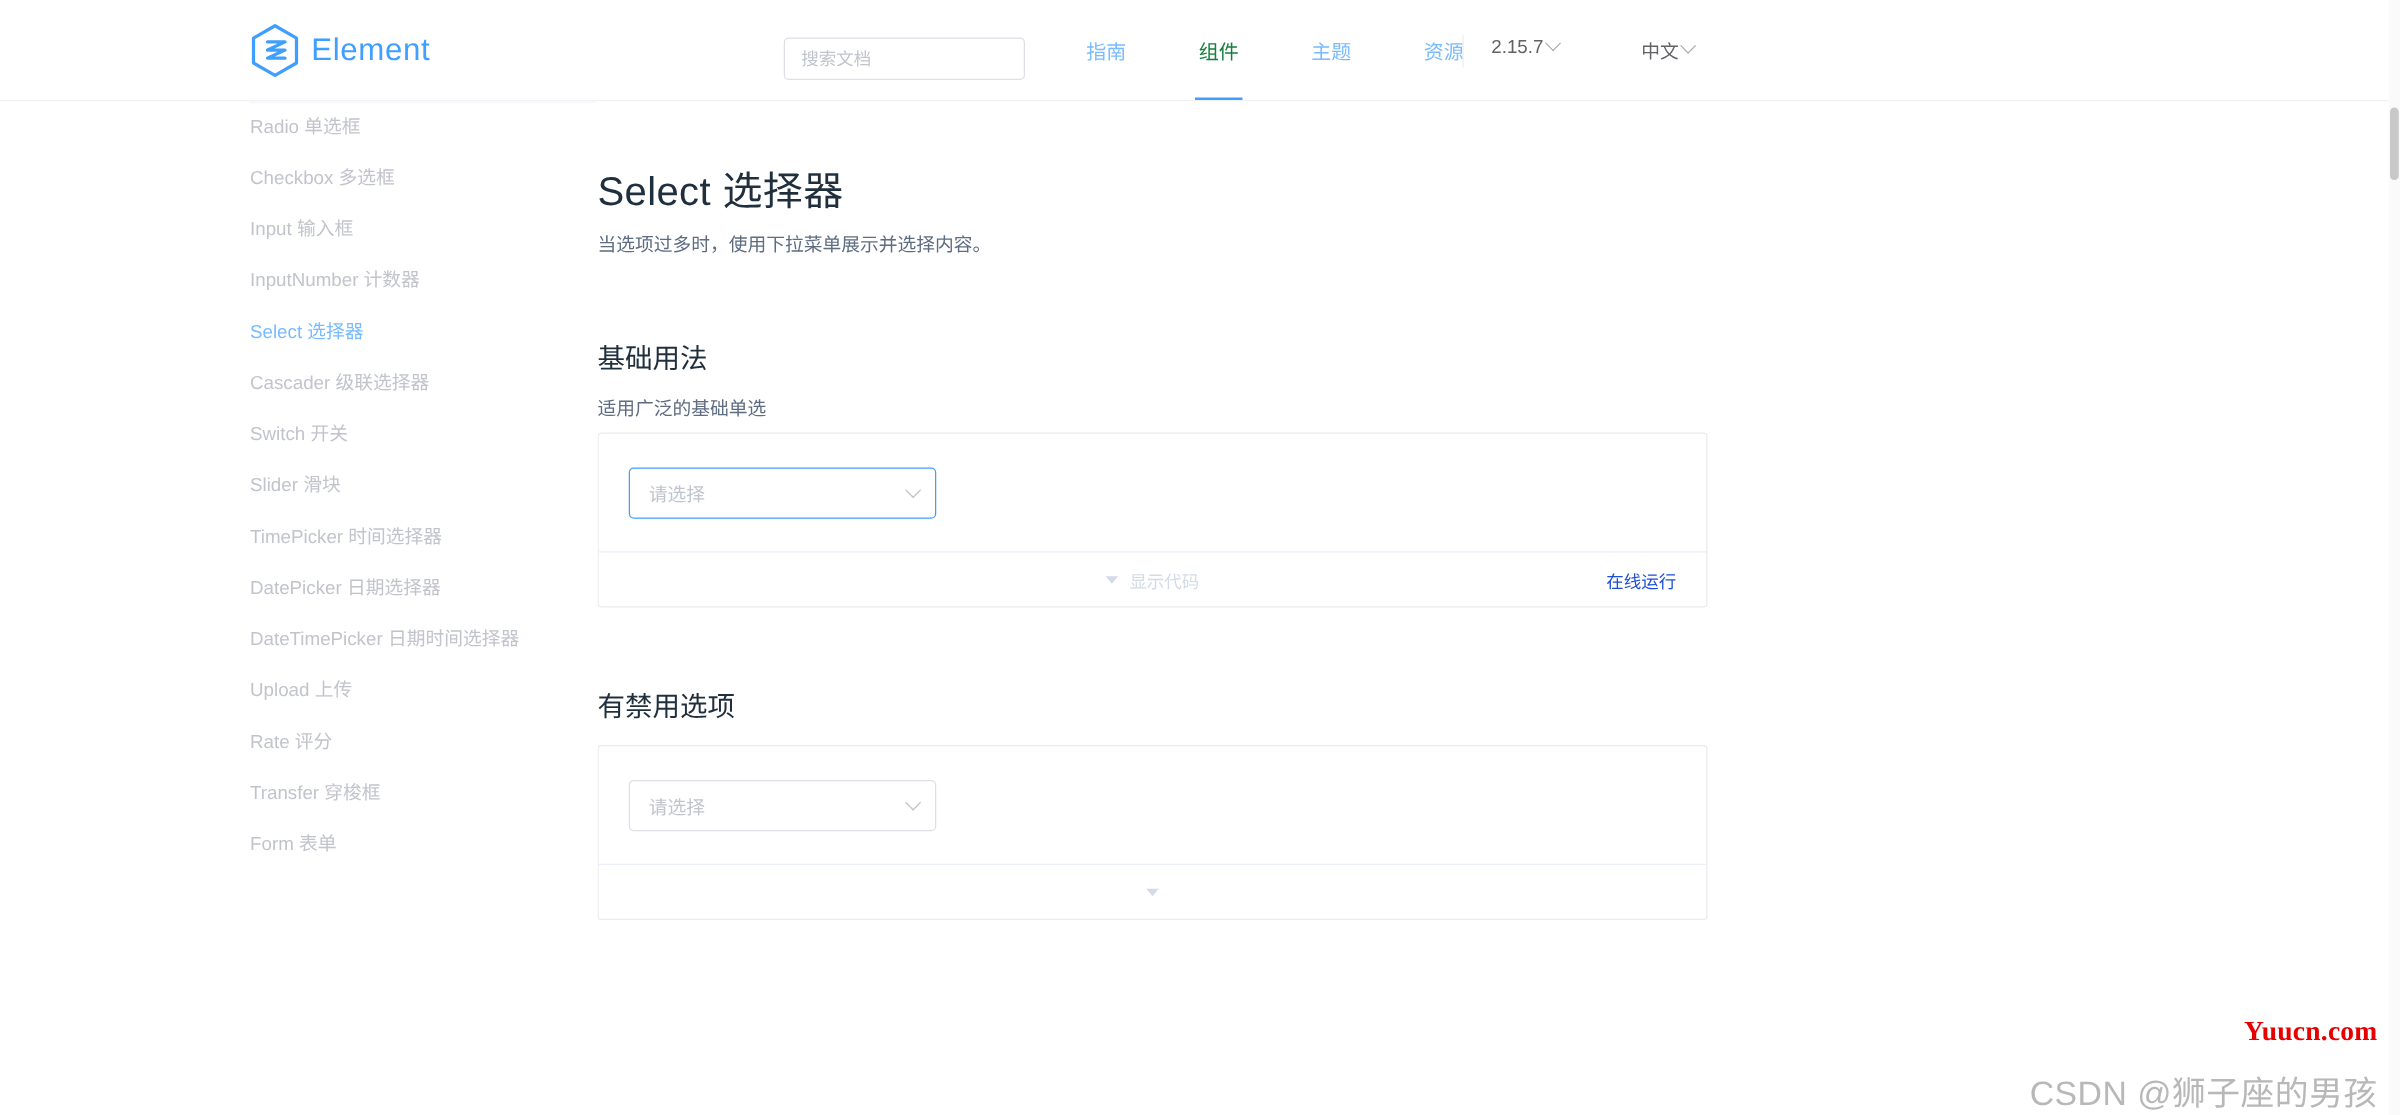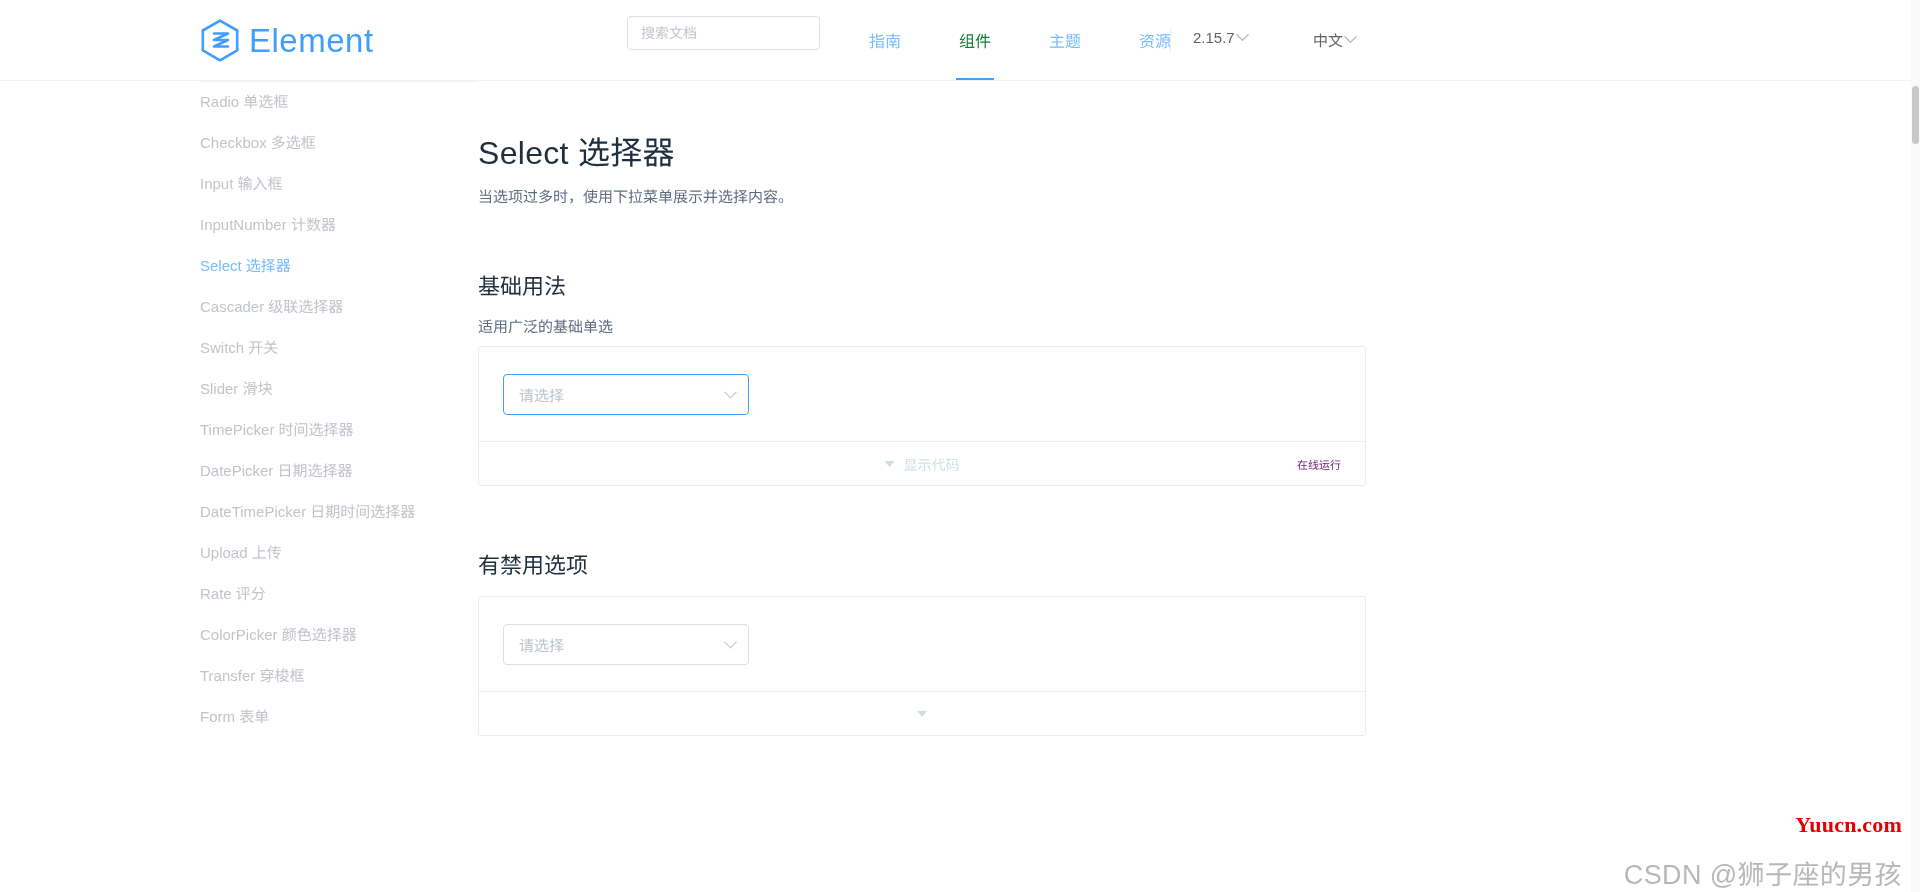--- a/index.html
+++ b/index.html
@@ -26,32 +26,32 @@
   .logo {
     position: absolute;
     left: 200px; top: 19px;
     display: flex;
     align-items: center;
     gap: 9px;
     text-decoration: none;
   }
   .logo-mark { width: 40px; height: 43px; display: block; }
   .logo-text {
-    font-size: 33px;
+    font-size: 25px;
     color: #409eff;
     letter-spacing: 0.5px;
     font-weight: 400;
     line-height: 1;
     font-family: "Liberation Sans", "DejaVu Sans", sans-serif;
     text-align: center;
   }
 
   .search-box {
     position: absolute;
-    left: 627px; top: 16px;
+    left: 627px; top: 30px;
     width: 193px; height: 33px;
     border: 1px solid #dcdfe6;
     border-radius: 4px;
     background: #fff;
     padding: 16px 13px;
     font-size: 14px;
     color: #606266;
     outline: none;
     font-family: "Liberation Sans", "DejaVu Sans", sans-serif;
   }
@@ -225,22 +225,22 @@
     border-left: 5px solid transparent;
     border-right: 5px solid transparent;
     border-top: 6px solid #d3dce6;
   }
   .run-online {
     position: absolute;
     right: 24px; top: 0;
     height: 44px;
     display: flex;
     align-items: center;
-    font-size: 11px;
-    color: #701a75;
+    font-size: 14px;
+    color: #1d4ed8;
     cursor: pointer;
     user-select: none;
     text-decoration: none;
   }
 
   
   .el-select {
     position: relative;
     width: 246px; height: 41px;
     border: 1px solid #dcdfe6;
@@ -348,21 +348,20 @@
       <li class="side-item">InputNumber 计数器</li>
       <li class="side-item active">Select 选择器</li>
       <li class="side-item">Cascader 级联选择器</li>
       <li class="side-item">Switch 开关</li>
       <li class="side-item">Slider 滑块</li>
       <li class="side-item">TimePicker 时间选择器</li>
       <li class="side-item">DatePicker 日期选择器</li>
       <li class="side-item">DateTimePicker 日期时间选择器</li>
       <li class="side-item">Upload 上传</li>
       <li class="side-item">Rate 评分</li>
-      <li class="side-item">ColorPicker 颜色选择器</li>
       <li class="side-item">Transfer 穿梭框</li>
       <li class="side-item">Form 表单</li>
     </ul>
 </div>
 
 <div class="main">
 
   <h1 class="page-title">Select 选择器</h1>
   <div class="page-desc">当选项过多时，使用下拉菜单展示并选择内容。</div>
 

